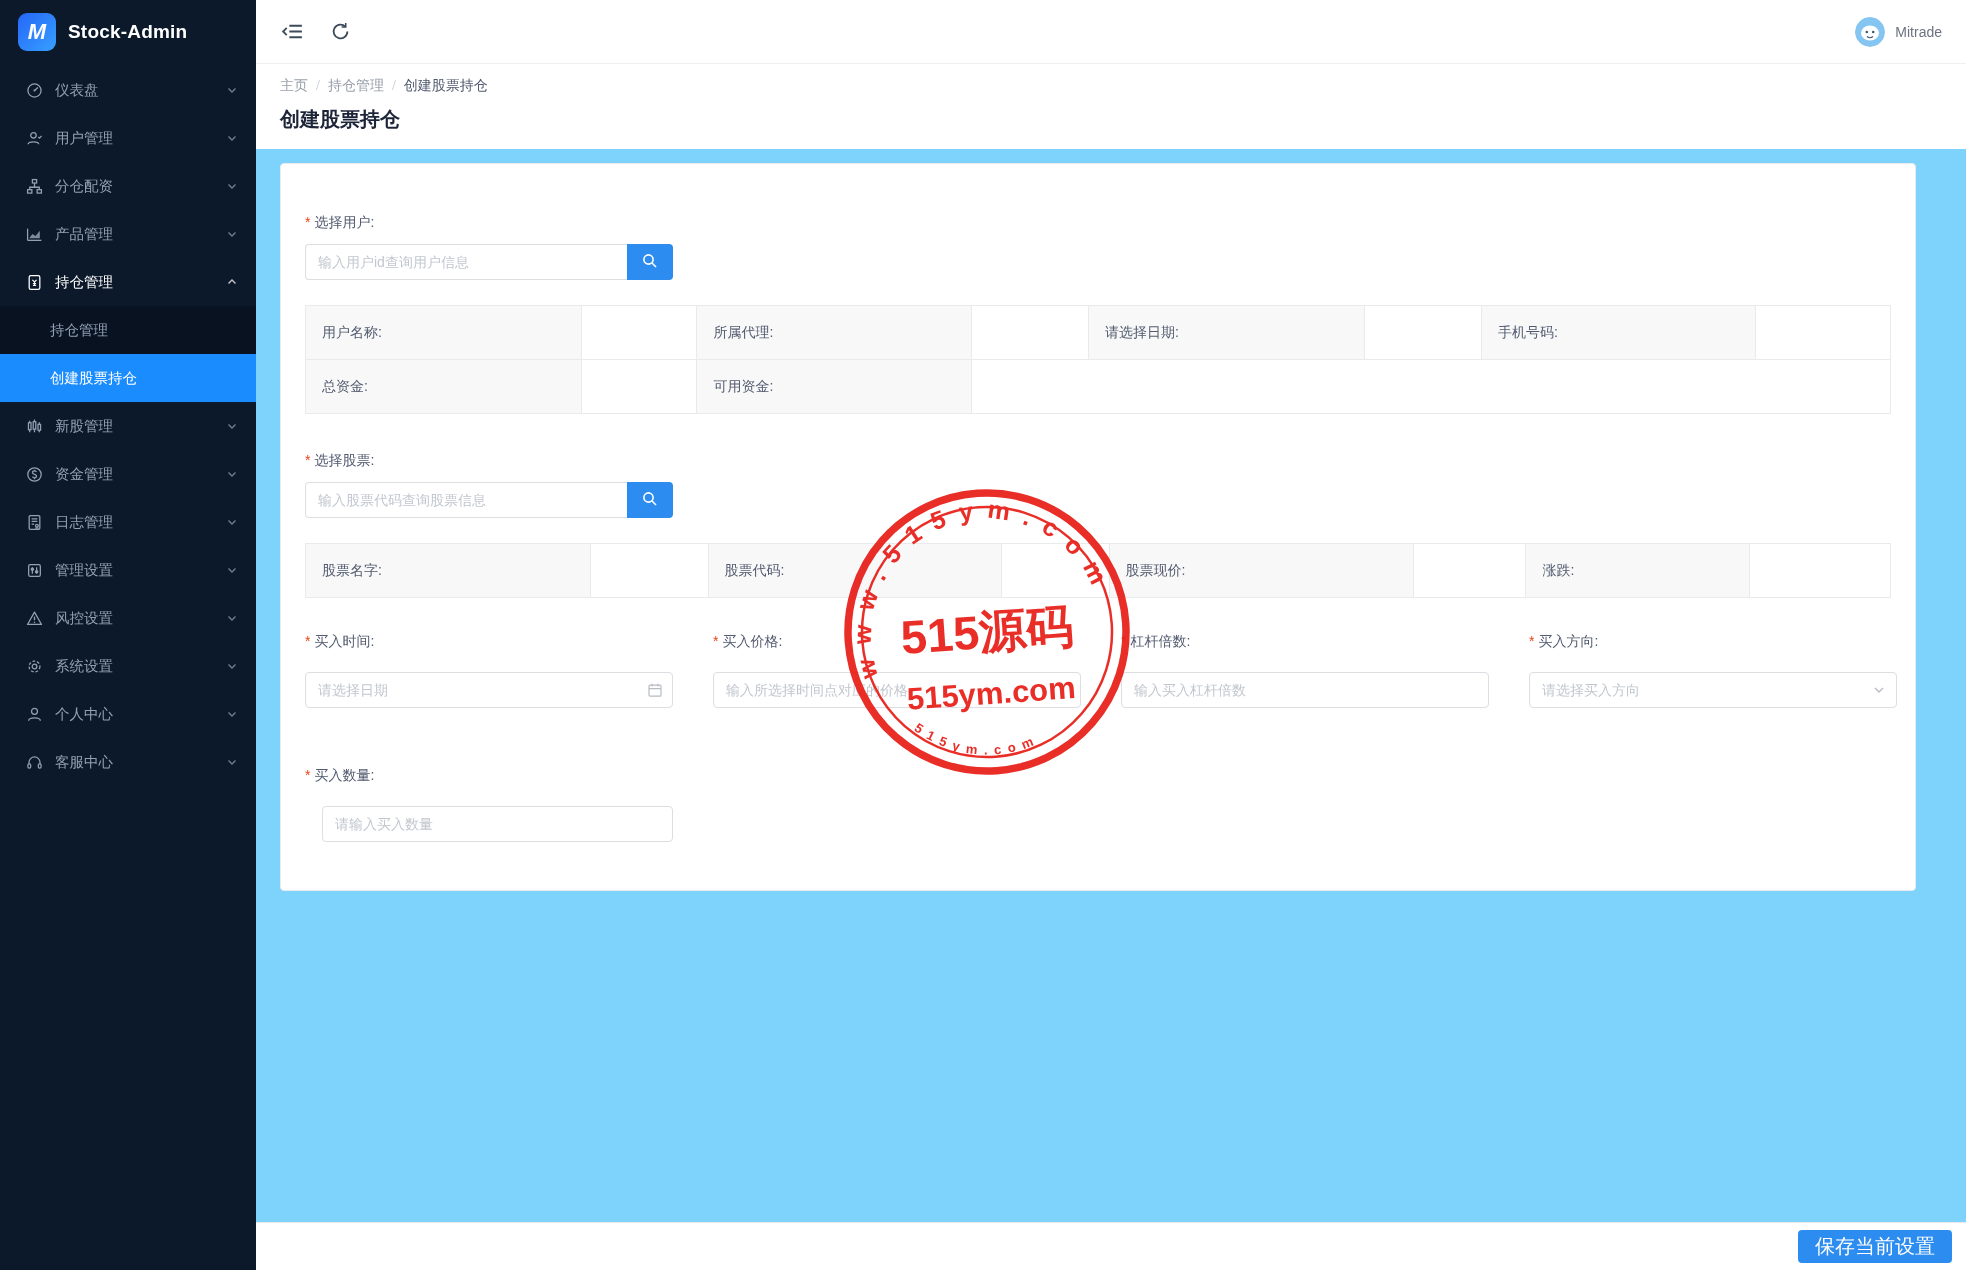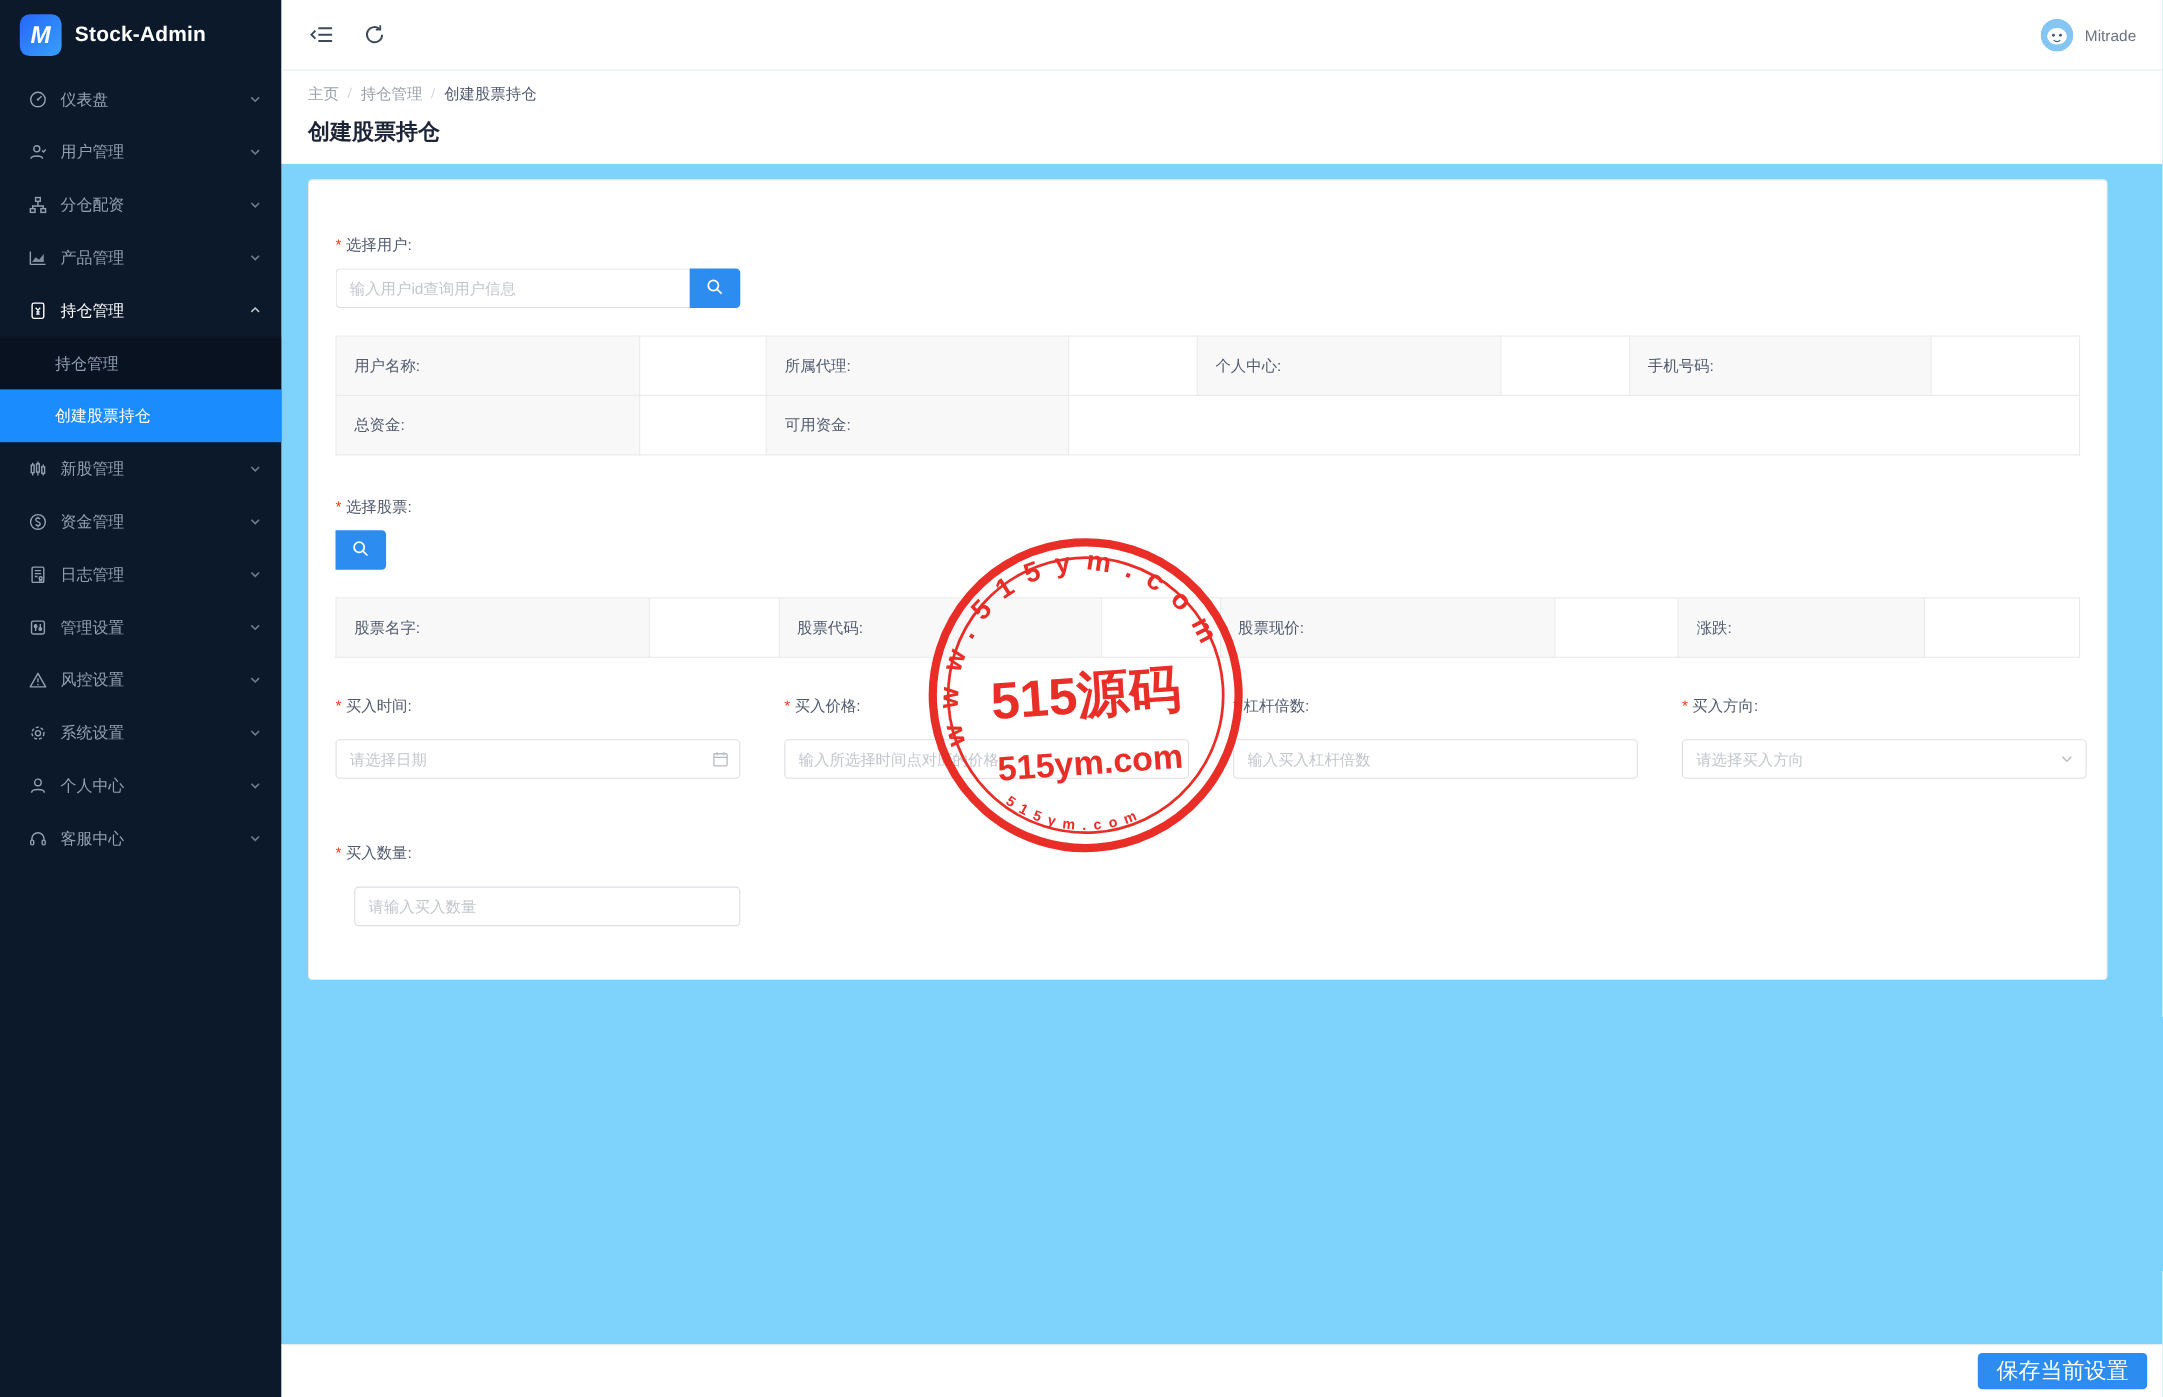--- a/index.html
+++ b/index.html
@@ -368,38 +368,39 @@
               <col style="width:7.4%">
               <col style="width:17.3%">
               <col>
           </colgroup>
           <tbody>
               <tr>
             <td class="lbl">用户名称:</td>
             <td></td>
             <td class="lbl">所属代理:</td>
             <td></td>
-            <td class="lbl">个人中心:</td>
+            <td class="lbl">请选择日期:</td>
             <td></td>
             <td class="lbl">手机号码:</td>
             <td></td>
           </tr>
           <tr>
             <td class="lbl">总资金:</td>
             <td></td>
             <td class="lbl">可用资金:</td>
             <td colspan="5"></td>
           </tr>
         </tbody>
           </table>
 
         <div class="form-label mt38">
           <span class="star">*</span><span>选择股票:</span>
         </div>
         <div class="search-row">
+          <input class="text-input search-input" placeholder="输入股票代码查询股票信息" style="">
           <button class="search-btn">
             <span>
               <svg viewBox="0 0 18 18" width="18" height="18" fill="none" stroke="#ffffff" stroke-width="1.6">
                   <circle cx="7.5" cy="7.5" r="4.6"></circle>
                   <path d="M11 11l4 4"></path>
                 </svg>
             </span>
           </button>
         </div>
 

